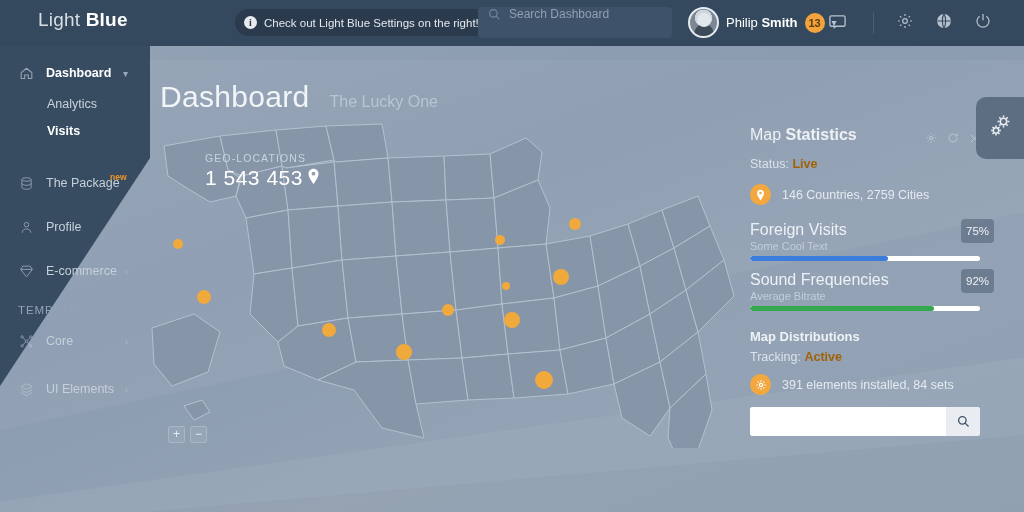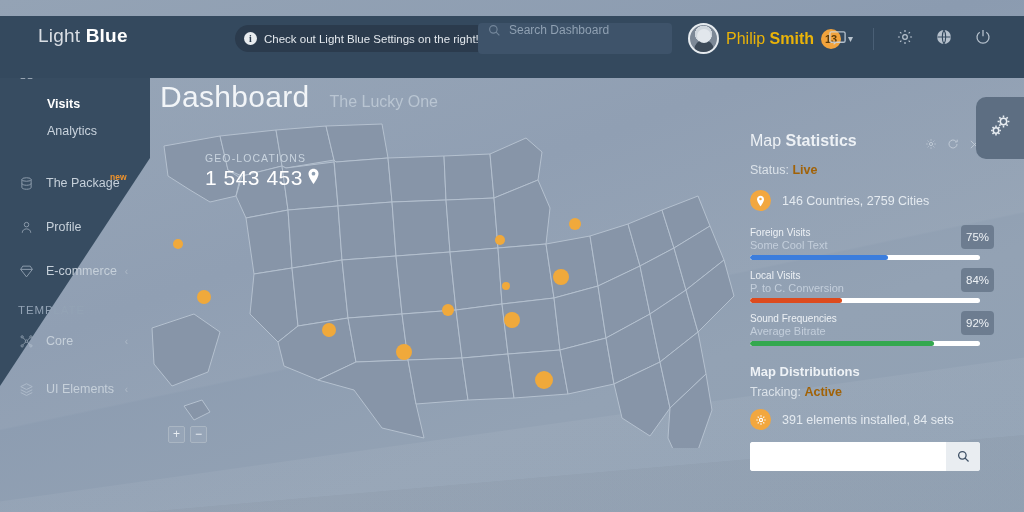--- a/index.html
+++ b/index.html
@@ -24,21 +24,21 @@
     top: 330px; height: 200px;
     background: linear-gradient(172deg, rgba(255,255,255,0.0) 0%, rgba(255,255,255,0.0) 49.7%, rgba(255,255,255,0.05) 50%);
   }
   .wave3 {
     top: 420px; height: 120px;
     background: linear-gradient(175deg, rgba(0,0,0,0.0) 0%, rgba(0,0,0,0.0) 49.7%, rgba(0,0,0,0.028) 50%);
   }
 
   
   .header {
-    position: absolute; top: 16px; left: 0; width: 100%; height: 62px;
+    position: absolute; top: 0; left: 0; width: 100%; height: 46px;
     background: #34495e;
     z-index: 40;
     display: flex; align-items: center;
   }
   .logo {
     position: absolute; left: 38px; top: 9px;
     font-size: 19px; color: #fff; letter-spacing: .2px;
   }
   .logo .light { font-weight: 300; color: #d9dee4; }
   .logo .blue { font-weight: 700; color: #fff; }
@@ -90,21 +90,21 @@
     transform: translateX(-50%);
     width: 19px; height: 15px; border-radius: 9px 9px 0 0;
     background: #3d4a58;
   }
   .avatar::after {
     content: ""; position: absolute; left: 50%; top: 16%;
     transform: translateX(-50%);
     width: 14px; height: 14px; border-radius: 50%;
     background: #e2e7ec;
   }
-  .uname { font-size: 16px; color: #eab308; white-space: nowrap; }
+  .uname { font-size: 13px; color: #ffffff; white-space: nowrap; }
   .uname b { font-weight: 700; }
   .ubadge {
     width: 20px; height: 20px; border-radius: 50%;
     background: #f2a33c; color: #5c3b0a;
     font-size: 11px; font-weight: 700; line-height: 20px; text-align: center;
   }
   .chev-d { color: #b9c4cf; font-size: 10px; }
 
   .hicons {
     position: absolute; right: 22px; top: 12px;
@@ -191,21 +191,21 @@
     background: rgba(255,255,255,.07);
   }
 
   .marker {
     position: absolute; border-radius: 50%; background: #f0a93b;
     z-index: 6;
   }
 
   
   .stats {
-    position: absolute; left: 750px; top: 132px; width: 230px;
+    position: absolute; left: 750px; top: 126px; width: 230px;
   }
   .stats-head {
     font-size: 16px; color: #edf1f5; margin-bottom: 13px; position: relative;
   }
   .stats-head .l { font-weight: 300; }
   .stats-head .b { font-weight: 700; }
   .head-icons {
     position: absolute; right: 0; top: 4px; display: flex; gap: 10px; align-items: center;
     opacity: .55;
   }
@@ -214,21 +214,21 @@
   .iconrow {
     display: flex; align-items: center; gap: 11px; margin-bottom: 16px;
   }
   .circ-ic {
     width: 21px; height: 21px; border-radius: 50%; background: #f2a73f;
     display: flex; align-items: center; justify-content: center; flex: 0 0 auto;
   }
   .iconrow .t { font-size: 12.5px; color: #e4eaf0; }
 
   .prog { margin-bottom: 10px; position: relative; }
-  .prog .pname { font-size: 10px; color: #edf1f5; }
+  .prog .pname { font-size: 16px; color: #edf1f5; }
   .prog .psub { font-size: 11px; color: #c3cedb; margin: 1px 0 4px; }
   .bar {
     height: 5px; border-radius: 3px; background: #ffffff; overflow: hidden;
   }
   .bar .fill { height: 100%; border-radius: 3px; }
   .pct {
     position: absolute; right: -14px; top: -2px;
     min-width: 33px; height: 24px; border-radius: 4px;
     background: rgba(78,95,115,.55); color: #eef2f6;
     font-size: 11.5px; line-height: 24px; text-align: center;
@@ -336,25 +336,25 @@
     <div class="nav-item active">
       <span class="ic">
         <svg width="15" height="15" viewBox="0 0 24 24" fill="none" stroke="#d6dee6" stroke-width="1.7">
           <path d="M3.5 10.6L12 3.6l8.5 7v9.3h-5.6v-5.6H9.1v5.6H3.5z"></path>
         </svg>
       </span>
       <span class="lbl">Dashboard</span>
       <span class="chev">▾</span>
     </div>
 
+    <div class="sub-item">
+      <span>Analytics</span>
+    </div>
     <div class="sub-item sel">
       <span>Visits</span>
-    </div>
-    <div class="sub-item">
-      <span>Analytics</span>
     </div>
 
     <div class="nav-item" style="margin-top:22px">
       <span class="ic">
         <svg width="15" height="15" viewBox="0 0 24 24" fill="none" stroke="#c3cedb" stroke-width="1.6">
           <ellipse cx="12" cy="5.6" rx="7.4" ry="2.8"></ellipse>
             <path d="M4.6 5.6v12.8c0 1.55 3.3 2.8 7.4 2.8s7.4-1.25 7.4-2.8V5.6"></path>
             <path d="M4.6 12c0 1.55 3.3 2.8 7.4 2.8s7.4-1.25 7.4-2.8"></path>
         </svg>
       </span>
@@ -551,28 +551,20 @@
 
   <div class="prog">
     <div class="pname">Foreign Visits</div>
     <div class="psub">Some Cool Text</div>
     <div class="bar">
       <div class="fill" id="fill0" style="width: 60%; background: rgb(59, 125, 221);"></div>
     </div>
     <div class="pct">75%</div>
   </div>
 
-  <div class="prog">
-    <div class="pname">Local Visits</div>
-    <div class="psub">P. to C. Conversion</div>
-    <div class="bar">
-      <div class="fill" id="fill1" style="width: 40%; background: rgb(221, 75, 30);"></div>
-    </div>
-    <div class="pct">84%</div>
-  </div>
 
   <div class="prog">
     <div class="pname">Sound Frequencies</div>
     <div class="psub">Average Bitrate</div>
     <div class="bar">
       <div class="fill" id="fill2" style="width: 80%; background: rgb(52, 168, 79);"></div>
     </div>
     <div class="pct">92%</div>
   </div>
 

